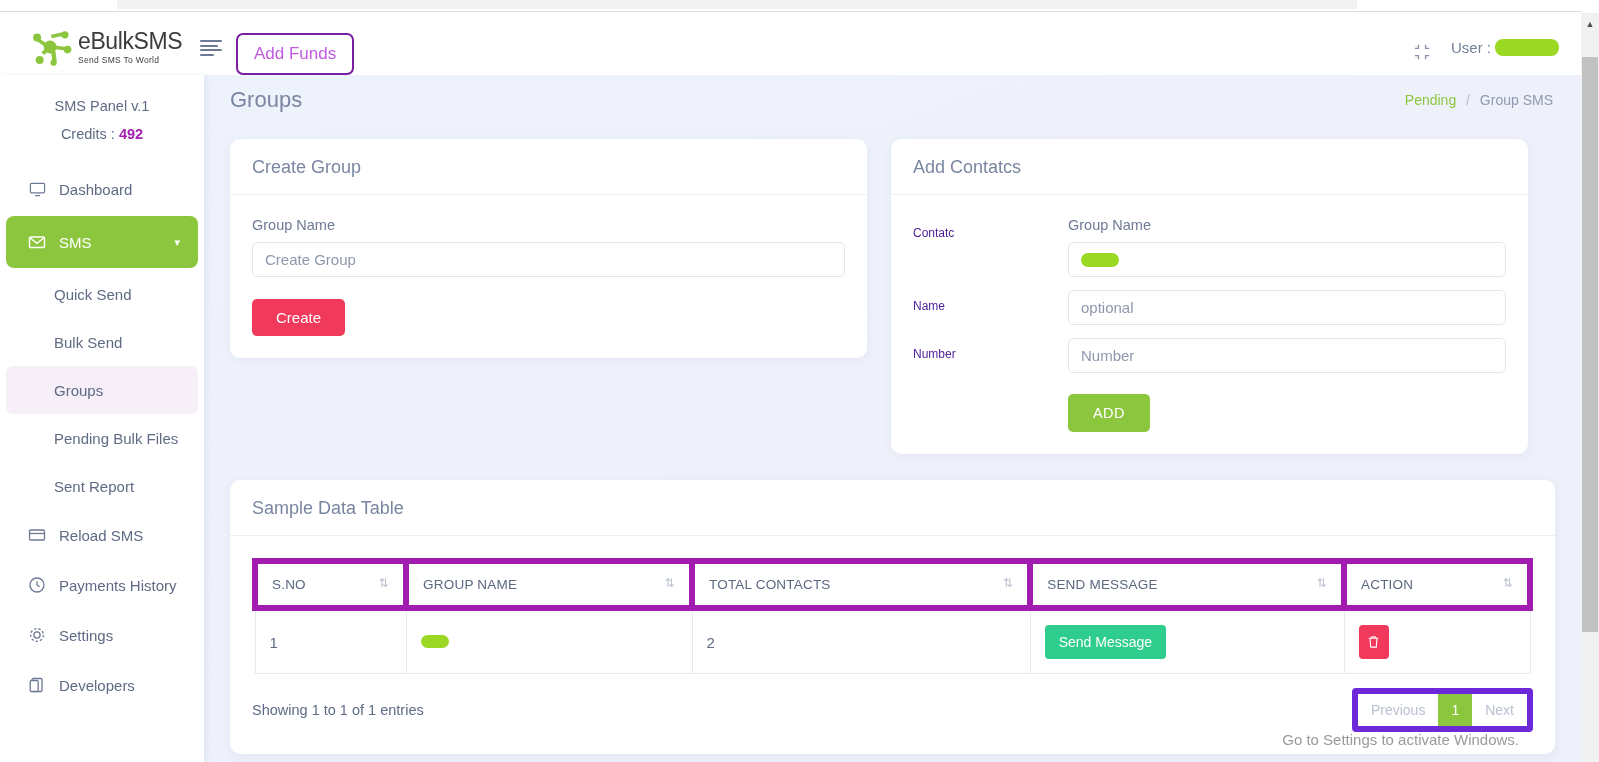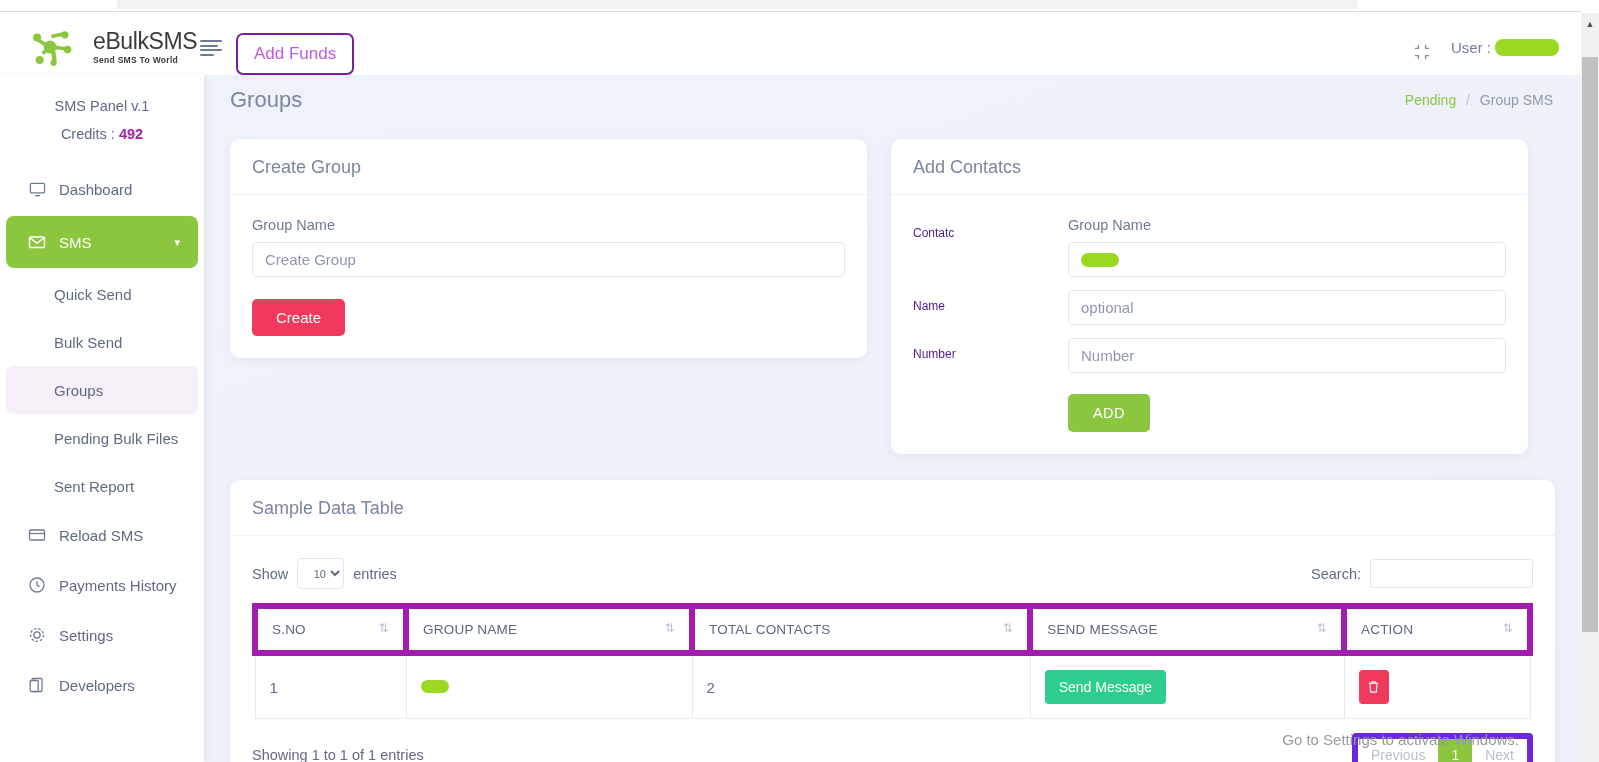--- a/index.html
+++ b/index.html
@@ -19,25 +19,25 @@
   .top-strip-inner {
     position: absolute; left: 117px; top: 0; width: 1240px; height: 9px;
     background: #f2f2f2;
   }
 
   
   .header {
     position: absolute; left: 0; top: 13px; width: 1581px; height: 62px;
     background: #ffffff; display: flex; align-items: center;
   }
-  .logo-wrap { position: absolute; left: 30px; top: 14px; display: flex; align-items: center; gap: 21px; }
+  .logo-wrap { position: absolute; left: 30px; top: 14px; display: flex; align-items: center; gap: 6px; }
   .logo-mark { width: 42px; height: 40px; }
   .logo-text-box { display: flex; flex-direction: column; line-height: 1; }
   .logo-title { font-size: 23px; color: #3b3b3b; letter-spacing: -.4px; }
-  .logo-sub { font-size: 8.5px; color: #3b3b3b; letter-spacing: .3px; margin-top: 3px; font-weight: bold; }
+  .logo-sub { font-size: 8.5px; color: #3b3b3b; letter-spacing: .3px; margin-top: 3px; font-weight: normal; }
 
   .hamburger { position: absolute; left: 200px; top: 27px; width: 22px; height: 16px;
                display:flex; flex-direction:column; justify-content:space-between; cursor:pointer; }
   .hamburger i { display:block; height:2px; background:#6d7a94; border-radius:1px; }
   .hamburger i:nth-child(1){ width:22px; }
   .hamburger i:nth-child(2){ width:18px; }
   .hamburger i:nth-child(3){ width:22px; }
   .hamburger i:nth-child(4){ width:14px; }
 
   .add-funds {
@@ -386,36 +386,20 @@
       </div>
     </div>
 
     <div class="table-card-wrap">
       <div class="card">
         <div class="card-head">
           <h3>Sample Data Table</h3>
         </div>
         <div class="card-body">
 
-          <div class="dt-controls">
-            <div class="dt-len">
-              <span>Show</span>
-              <select>
-                <option>10</option>
-                <option>25</option>
-                <option>50</option>
-                <option>100</option>
-              </select>
-              <span>entries</span>
-            </div>
-            <div class="dt-search">
-              <span>Search:</span>
-              <input type="text" placeholder="" style="">
-            </div>
-          </div>
 
           <table class="dt">
             <thead>
               <tr>
                 <th style="width:130px">
                   <span>S.NO</span>
                   <span class="sort">⇅</span>
                 </th>
                 <th style="width:246px">
                   <span>GROUP NAME</span>

